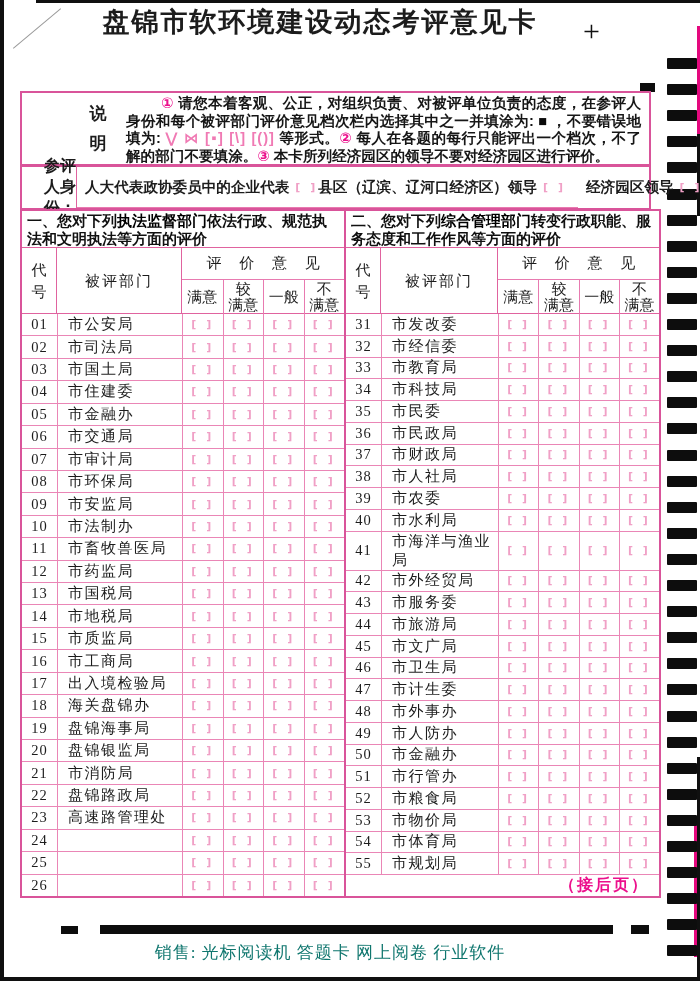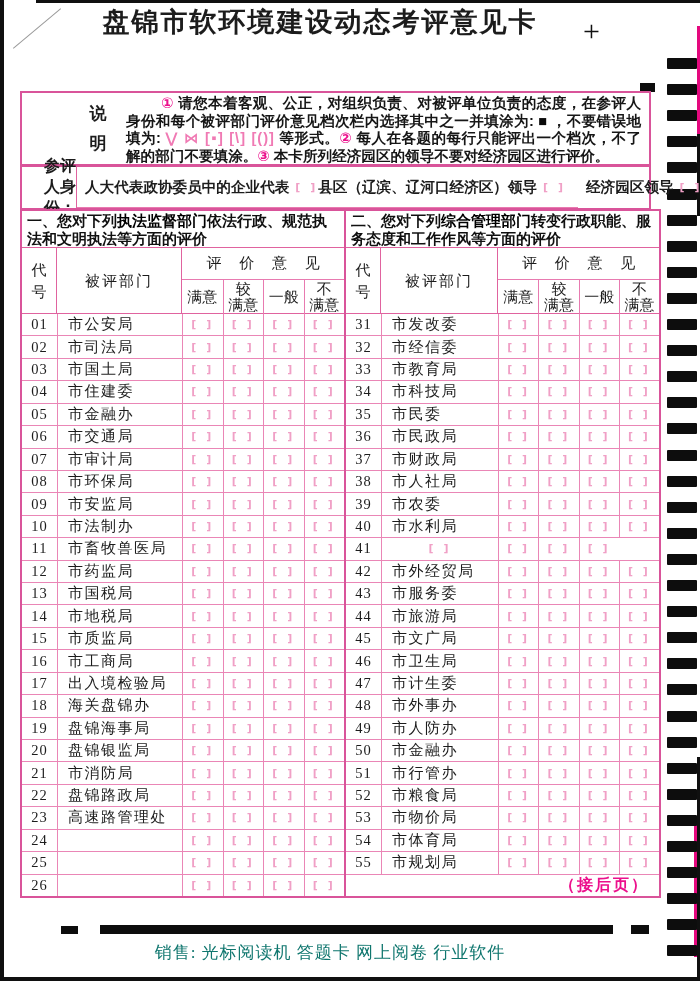--- a/index.html
+++ b/index.html
@@ -790,20 +790,21 @@
             </div>
             <div class="c-opt">
               <span class="bubble">[ ]</span>
             </div>
             <div class="c-opt">
               <span class="bubble">[ ]</span>
             </div>
           </div>
           <div class="trow">
             <div class="c-code">41</div>
+            <div class="c-dept">市海洋与渔业局</div>
             <div class="c-opt">
               <span class="bubble">[ ]</span>
             </div>
             <div class="c-opt">
               <span class="bubble">[ ]</span>
             </div>
             <div class="c-opt">
               <span class="bubble">[ ]</span>
             </div>
             <div class="c-opt">

